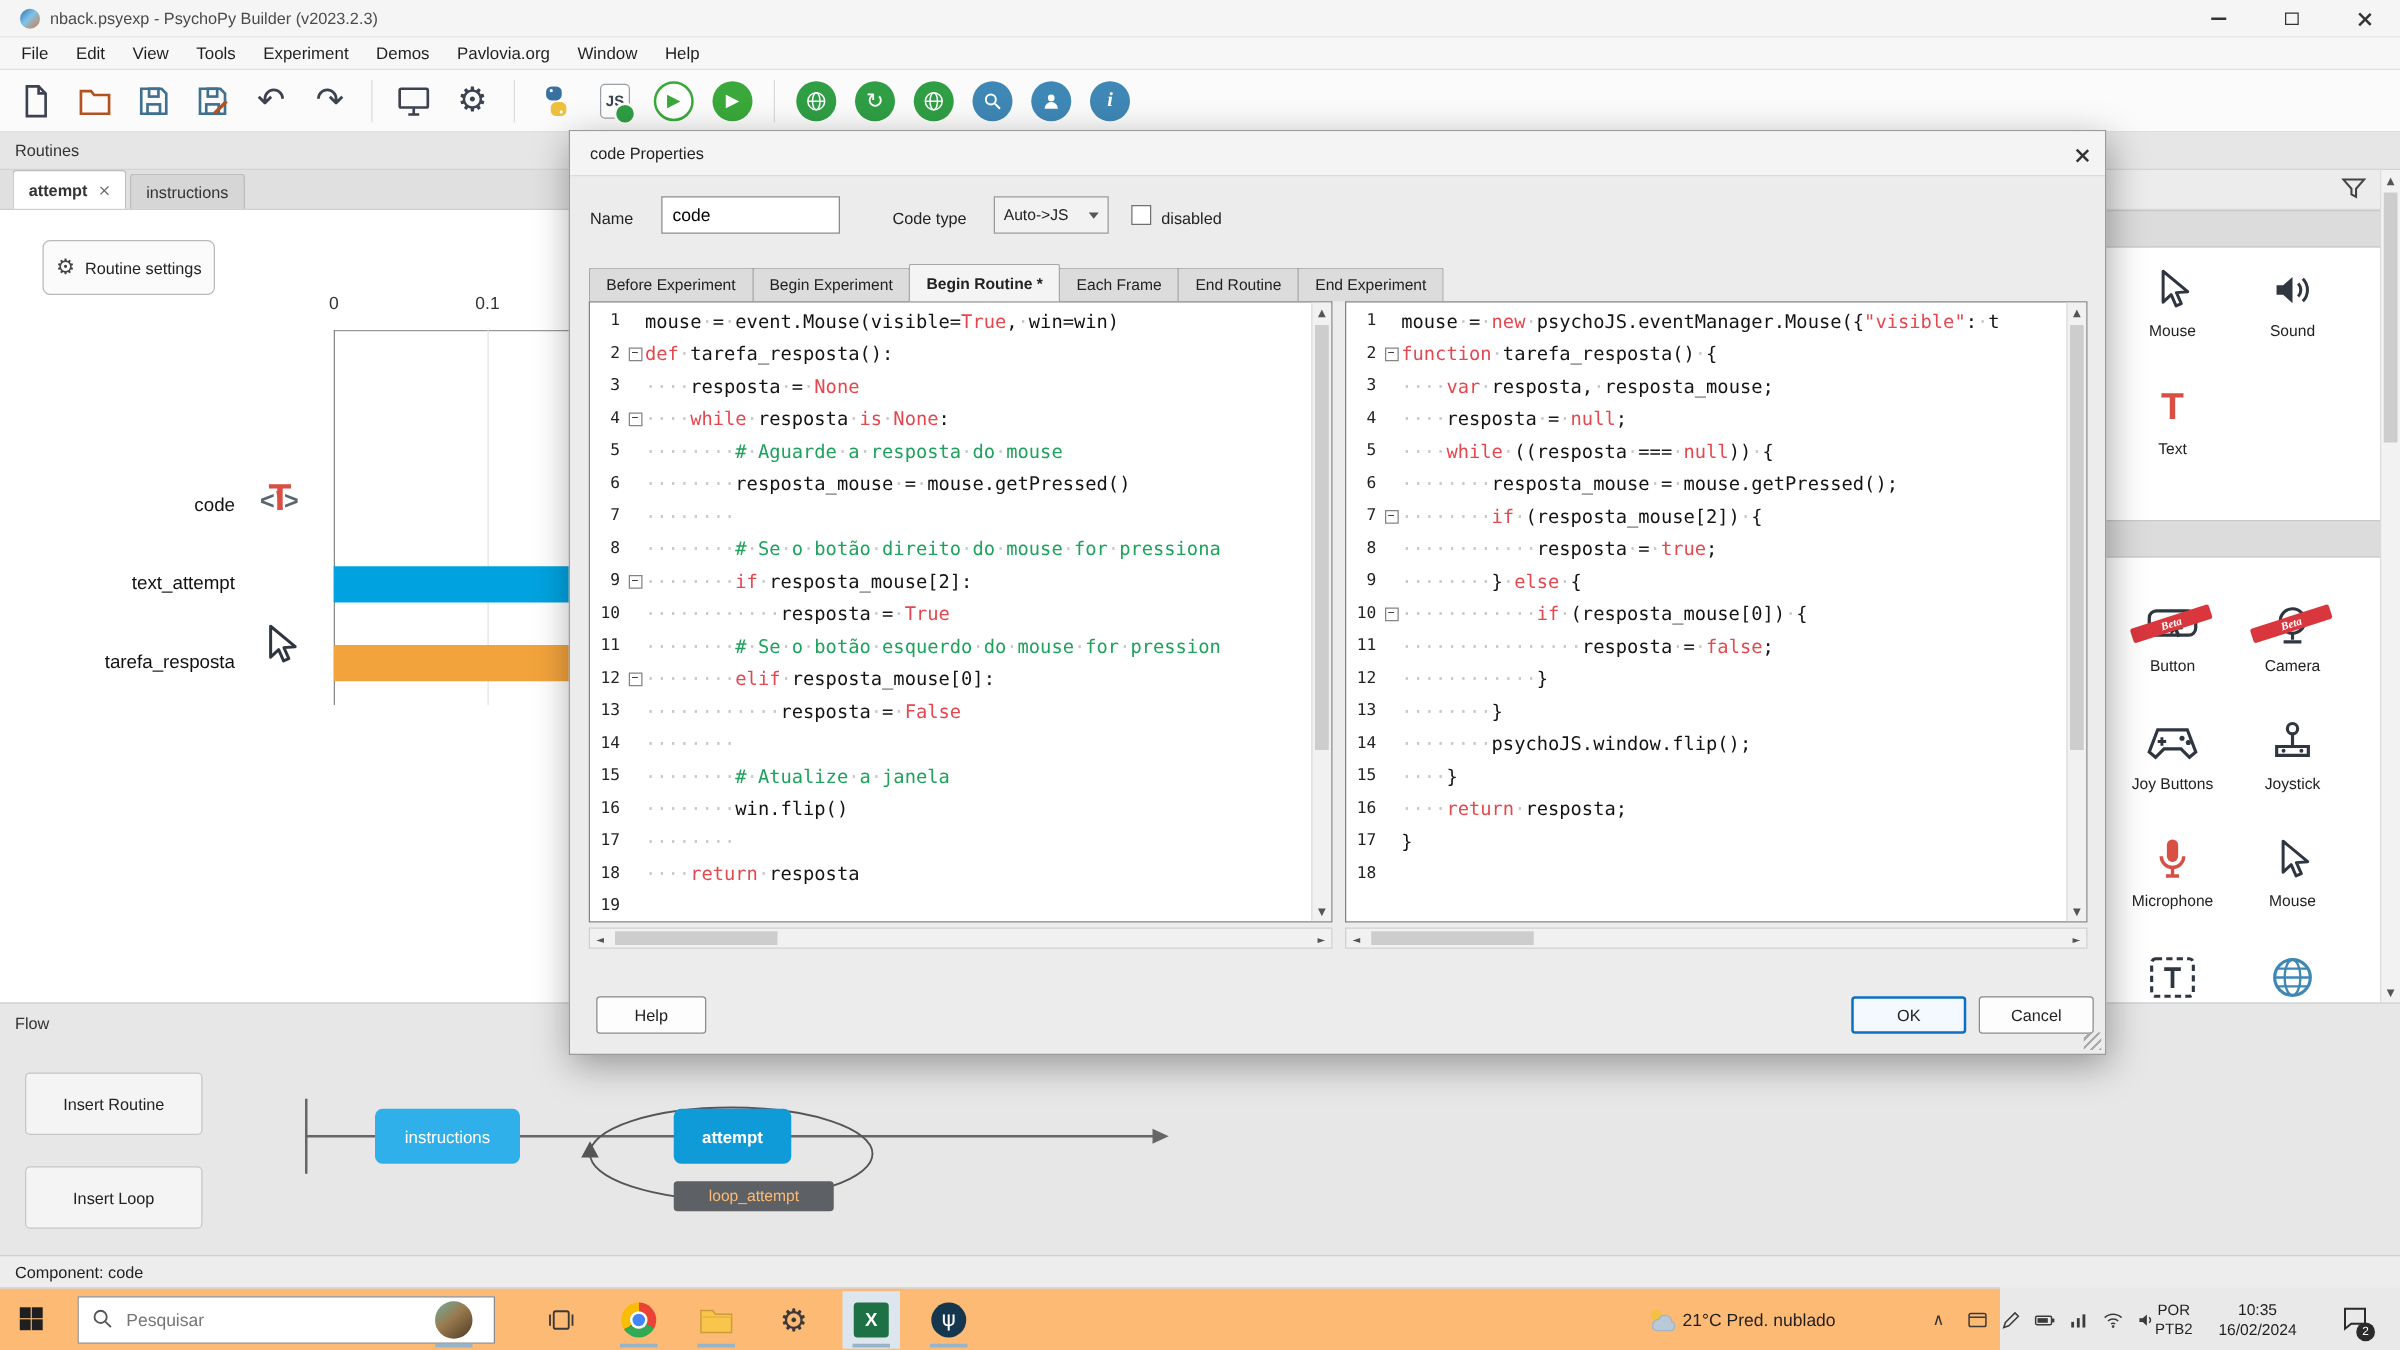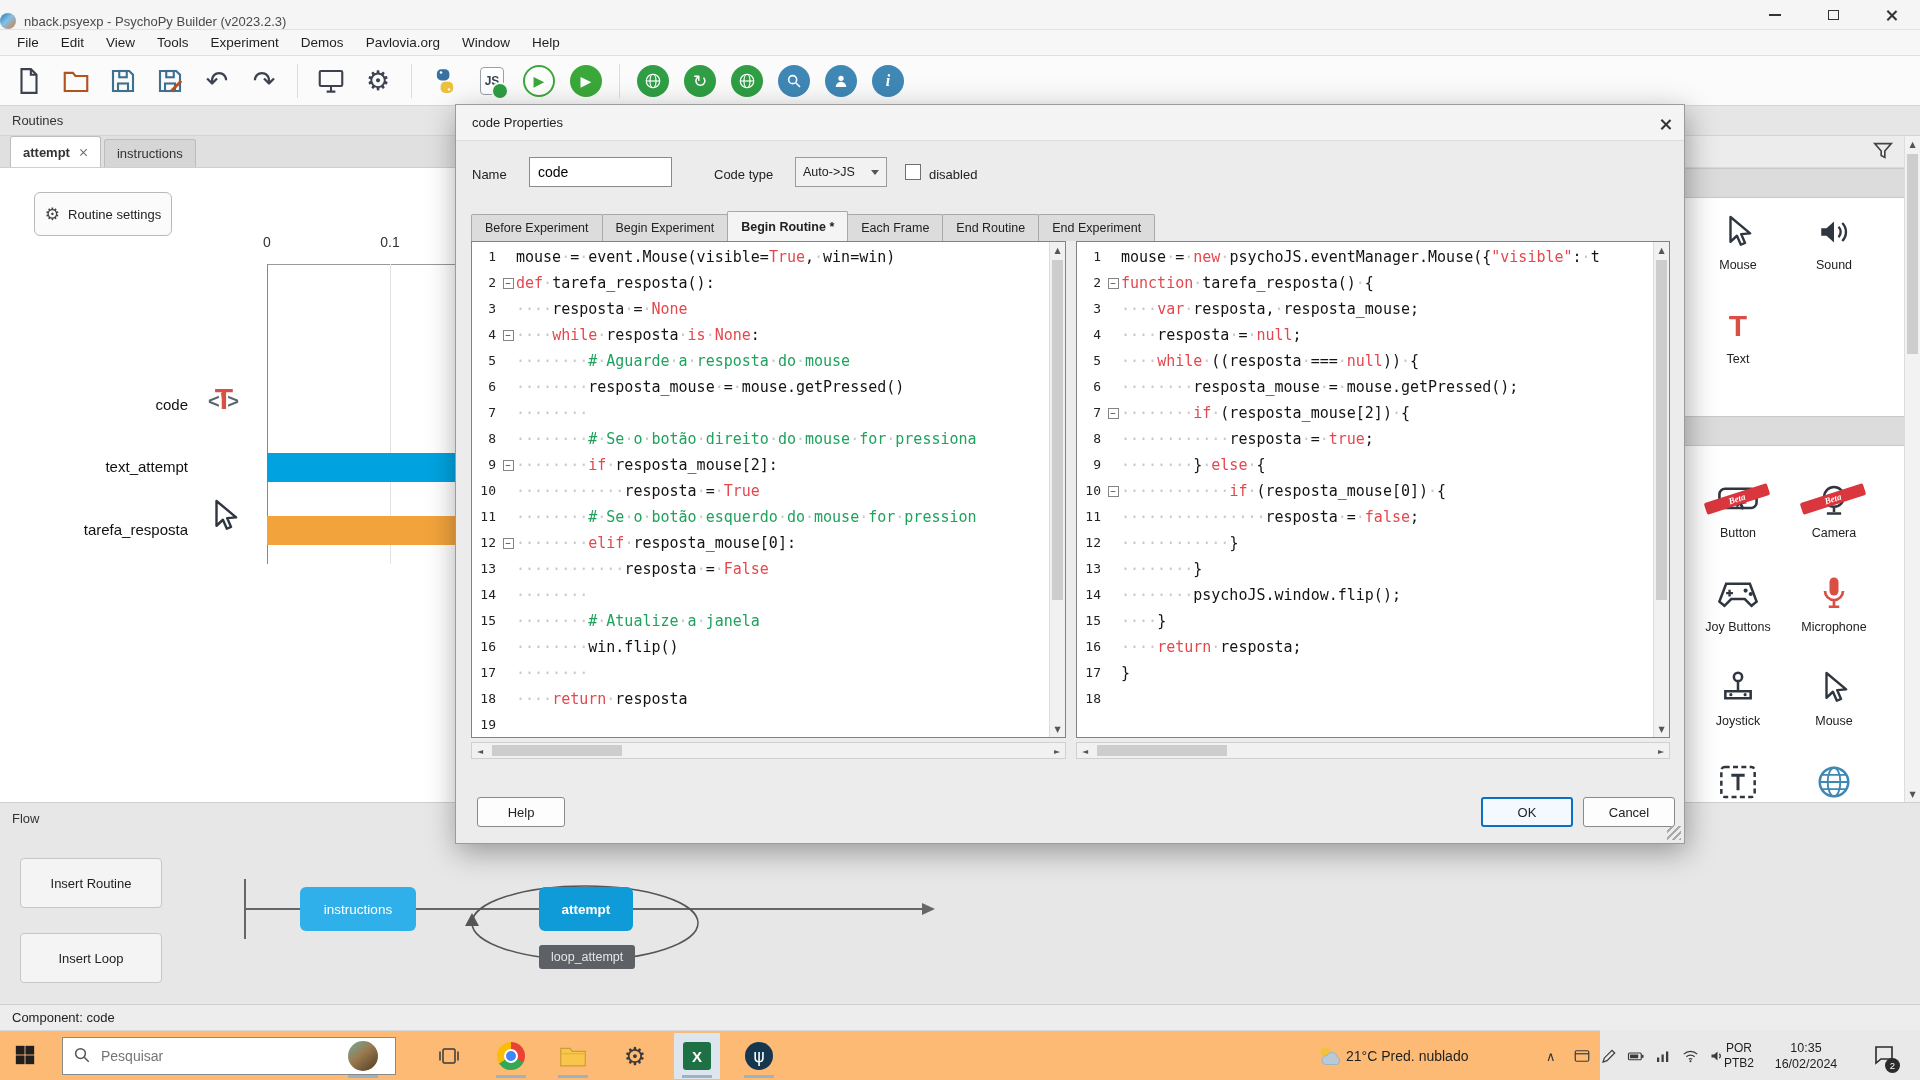--- a/index.html
+++ b/index.html
@@ -1,21 +1,21 @@
 <!DOCTYPE html>
 <html><head>
 <meta charset="utf-8">
 <style>
 *{margin:0;padding:0;box-sizing:border-box}
 html,body{width:1920px;height:1080px}
 body{position:relative;font-family:"Liberation Sans",sans-serif;background:#e9e9e9;overflow:hidden;color:#222;font-size:13px}
 .glyph{font-family:"DejaVu Sans",sans-serif;line-height:1}
 
 
-#titlebar{position:absolute;left:0;top:0;width:1920px;height:30px;background:#f5f5f5;border-bottom:1px solid #e2e2e2;display:flex;align-items:flex-end;padding:0 0;gap:8px;z-index:10}
+#titlebar{position:absolute;left:0;top:0;width:1920px;height:30px;background:#f5f5f5;border-bottom:1px solid #e2e2e2;display:flex;align-items:center;padding:0 16px;gap:8px;z-index:10}
 #app-icon{width:16px;height:16px;border-radius:50%;background:linear-gradient(135deg,#2a6fb0 0%,#7fc3e8 45%,#d97a3c 100%)}
 #title-text{font-size:13px;color:#4a4a4a}
 #win-controls{position:absolute;right:0;top:0;height:30px;display:flex}
 .wc{width:58px;height:30px;display:flex;align-items:center;justify-content:center}
 .min-bar{width:12px;height:2px;background:#333}
 .max-box{width:11px;height:10px;border:1.5px solid #333}
 .x-icon{position:relative;width:13px;height:13px}
 .x-icon::before,.x-icon::after{content:'';position:absolute;left:6px;top:0;width:1.6px;height:13px;background:#333}
 .x-icon::before{transform:rotate(45deg)}.x-icon::after{transform:rotate(-45deg)}
 
@@ -87,21 +87,21 @@
 
 #flow-panel{position:absolute;left:0;top:802px;width:1920px;height:202px;background:#e7e7e7;border-top:1px solid #cfcfcf}
 #flow-header{position:absolute;left:12px;top:8px;font-size:13px;color:#333}
 .flow-btn{position:absolute;left:20px;width:142px;height:50px;background:#f4f4f4;border:1px solid #c6c6c6;border-radius:4px;display:flex;align-items:center;justify-content:center;font-size:13px;color:#222}
 #btn-insert-routine{top:55px}
 #btn-insert-loop{top:130px}
 #flow-svg{position:absolute;left:0;top:0;width:1000px;height:202px}
 .flow-node{position:absolute;top:84px;height:44px;border-radius:6px;color:#fff;display:flex;align-items:center;justify-content:center;font-size:13.5px;padding:0 16px}
 #node-instructions{left:300px;width:116px;background:#2fb0ea}
 #node-attempt{left:539px;width:94px;background:#0f9ad8;font-weight:bold}
-#loop-badge{position:absolute;left:539px;top:142px;background:#5d6166;color:#e5e5e5;font-size:12.5px;border-radius:3px;padding:5px 12px}
+#loop-badge{position:absolute;left:539px;top:142px;background:#5d6166;color:#fdba74;font-size:12.5px;border-radius:3px;padding:5px 28px}
 
 
 #statusbar{position:absolute;left:0;top:1004px;width:1920px;height:26px;background:#ededed;border-top:1px solid #d0d0d0;line-height:25px;padding-left:12px;font-size:13px;color:#222}
 
 
 #taskbar{position:absolute;left:0;top:1030px;width:1600px;height:50px;background:#fdba74;border-top:1px solid #d8d8d8;z-index:60}
 #start-btn{position:absolute;left:14px;top:13px}
 #search-box{position:absolute;left:62px;top:6px;width:334px;height:38px;background:#fff;border:1px solid #8a8a8a;display:flex;align-items:center;padding:0 10px;gap:10px}
 #search-box input{border:none;outline:none;font-size:14px;color:#333;font-family:"Liberation Sans",sans-serif;width:240px;background:transparent}
 #tb-apps{position:absolute;left:340px;top:0;height:50px;display:flex;align-items:center;gap:16px}
@@ -404,39 +404,39 @@
             <path d="M6 3h14l4 10.5-3 2.5-4-4H9l-4 4-3-2.5z" fill="none" stroke="#2f3640" stroke-width="1.5"></path>
             <circle cx="17.5" cy="7" r="1.2" fill="#2f3640"></circle>
             <circle cx="20.5" cy="9" r="1.2" fill="#2f3640"></circle>
             <path d="M8 6.5v4M6 8.5h4" stroke="#2f3640" stroke-width="1.4"></path>
           </svg>
         </div>
         <div class="comp-label">Joy Buttons</div>
       </div>
       <div class="comp-item">
         <div class="comp-icon">
-          <svg width="36" height="42" viewBox="0 0 24 26">
-            <rect x="9" y="2" width="6" height="12" rx="3" fill="#d94f43"></rect>
-            <path d="M6 11a6 6 0 0 0 12 0" fill="none" stroke="#d94f43" stroke-width="1.8"></path>
-            <path d="M12 17v4M8.5 21.5h7" stroke="#d94f43" stroke-width="1.8"></path>
-          </svg>
-        </div>
-        <div class="comp-label">Microphone</div>
-      </div>
-      <div class="comp-item">
-        <div class="comp-icon">
           <svg width="38" height="38" viewBox="0 0 24 24">
             <circle cx="12" cy="5" r="2.6" fill="none" stroke="#2f3640" stroke-width="1.6"></circle>
             <path d="M12 7.5V14" fill="none" stroke="#2f3640" stroke-width="1.6"></path>
             <path d="M4 14h16v4.5H4z" fill="none" stroke="#2f3640" stroke-width="1.6"></path>
             <circle cx="7.5" cy="16.2" r="1" fill="#2f3640"></circle>
             <circle cx="16.5" cy="16.2" r="1" fill="#2f3640"></circle>
           </svg>
         </div>
         <div class="comp-label">Joystick</div>
+      </div>
+      <div class="comp-item">
+        <div class="comp-icon">
+          <svg width="36" height="42" viewBox="0 0 24 26">
+            <rect x="9" y="2" width="6" height="12" rx="3" fill="#d94f43"></rect>
+            <path d="M6 11a6 6 0 0 0 12 0" fill="none" stroke="#d94f43" stroke-width="1.8"></path>
+            <path d="M12 17v4M8.5 21.5h7" stroke="#d94f43" stroke-width="1.8"></path>
+          </svg>
+        </div>
+        <div class="comp-label">Microphone</div>
       </div>
       <div class="comp-item">
         <div class="comp-icon">
           <svg width="36" height="36" viewBox="0 0 24 24">
             <path d="M7 2v16.5l4.3-4 2.6 6 2.8-1.2-2.6-5.9 6-.5z" fill="#fff" stroke="#2f3640" stroke-width="1.6" stroke-linejoin="round"></path>
           </svg>
         </div>
         <div class="comp-label">Mouse</div>
       </div>
       <div class="comp-item">

